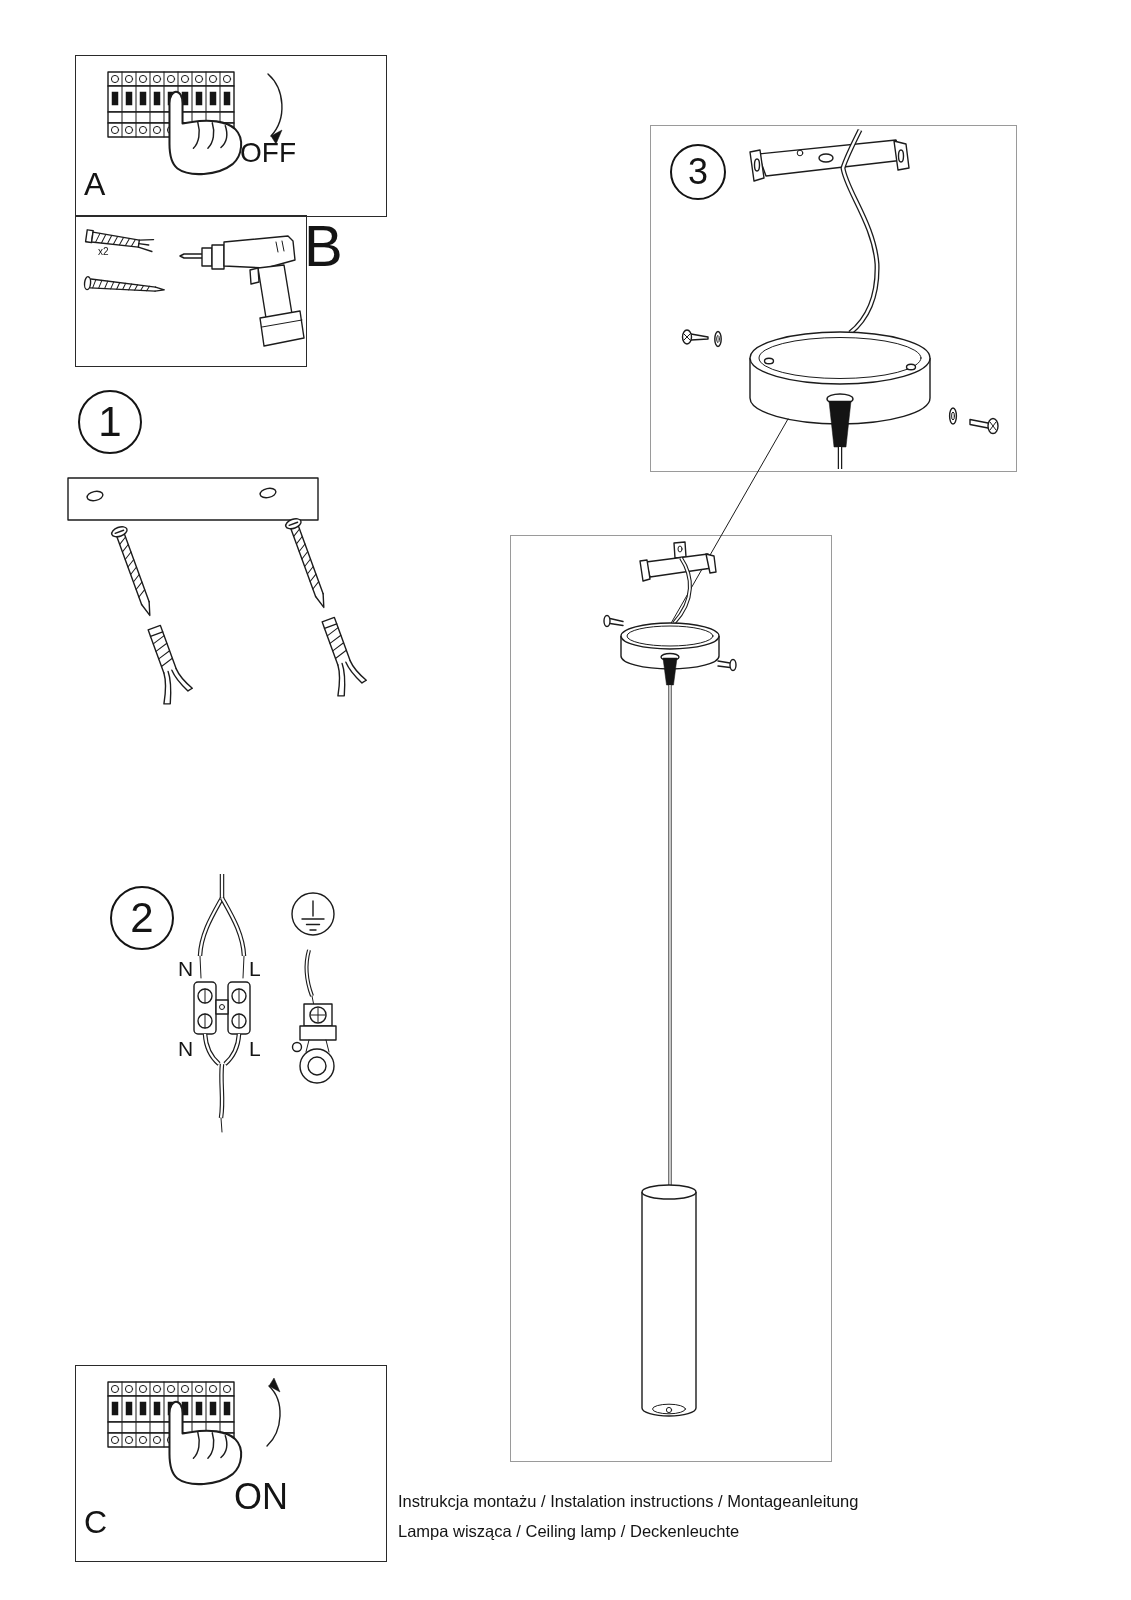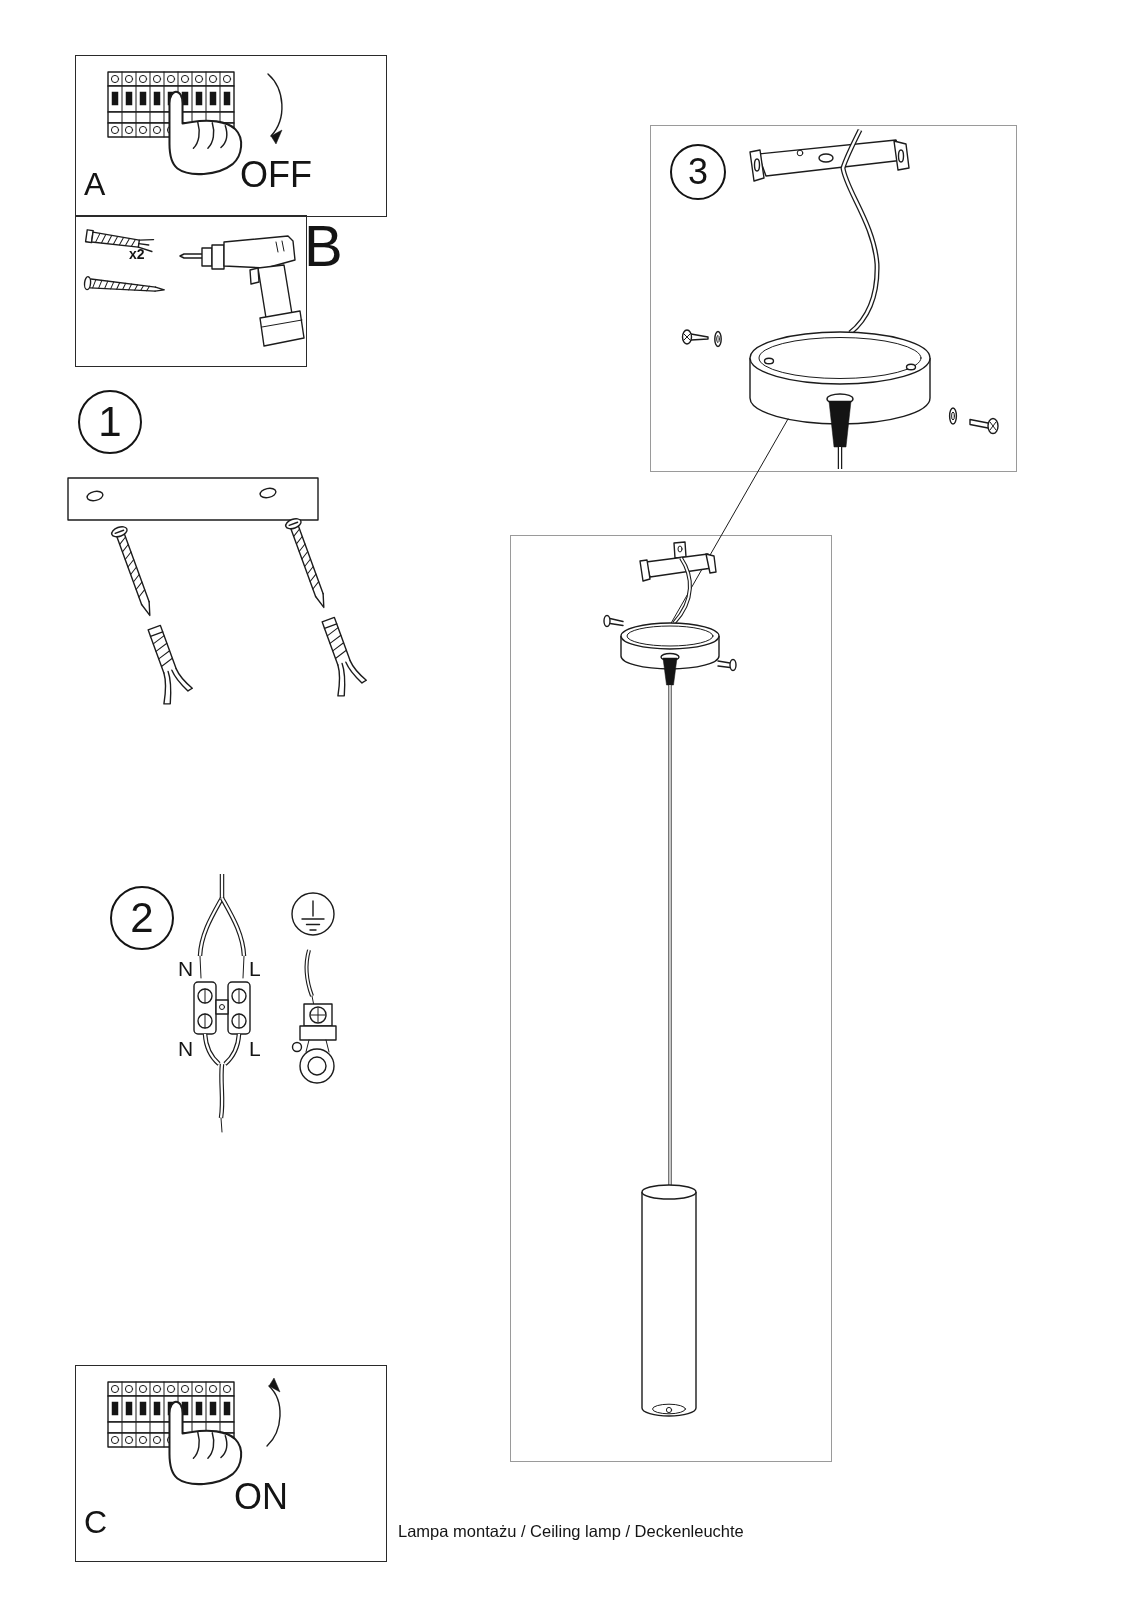--- a/index.html
+++ b/index.html
@@ -20,23 +20,23 @@
   svg.art { position:absolute; left:0; top:0; }
   .ln   { fill:none; stroke:#1c1c1c; stroke-width:1.4; stroke-linecap:round; stroke-linejoin:round; }
   .thin { fill:none; stroke:#1c1c1c; stroke-width:1;   stroke-linecap:round; }
   .fw   { fill:#ffffff; stroke:#1c1c1c; stroke-width:1.4; stroke-linejoin:round; }
   .fb   { fill:#141414; stroke:#141414; stroke-width:0.5; }
   .co   { fill:none; stroke:#1c1c1c; stroke-linecap:butt; }
   .ci   { fill:none; stroke:#ffffff; stroke-linecap:butt; }
 
   .txt { position:absolute; white-space:nowrap; }
   #label-a   { left:84px;  top:166px;  font-size:32px; }
-  #label-off { left:240px; top:154px;  font-size:36px; }
+  #label-off { left:240px; top:137px;  font-size:28px; }
   #label-b   { left:304px; top:212px;  font-size:58px; }
-  #label-x2  { left:129px; top:246px;  font-size:14px;font-weight:bold; }
+  #label-x2  { left:98px; top:246px;  font-size:10px; }
   #label-c   { left:84px;  top:1504px; font-size:32px; }
   #label-on  { left:234px; top:1476px; font-size:36px; }
   .nl { font-size:21px; }
   #label-n-top { left:178px; top:957px; }
   #label-l-top { left:249px; top:957px; }
   #label-n-bot { left:178px; top:1037px; }
   #label-l-bot { left:249px; top:1037px; }
 
   .step-circle {
     position:absolute; border:2.2px solid #141414; border-radius:50%;
@@ -328,15 +328,16 @@
   <div class="txt" id="label-b">B</div>
   <div class="txt" id="label-x2">x2</div>
   <div class="txt" id="label-c">C</div>
   <div class="txt" id="label-on">ON</div>
 
   <div class="txt nl" id="label-n-top">N</div>
   <div class="txt nl" id="label-l-top">L</div>
   <div class="txt nl" id="label-n-bot">N</div>
   <div class="txt nl" id="label-l-bot">L</div>
 
-  <div class="footer-line" id="footer-2">Lampa montażu / Ceiling lamp / Deckenleuchte</div>
+  <div class="footer-line" id="footer-1">Instrukcja montażu / Instalation instructions / Montageanleitung</div>
+  <div class="footer-line" id="footer-2">Lampa wisząca / Ceiling lamp / Deckenleuchte</div>
 
 </div>
 
 </body></html>

